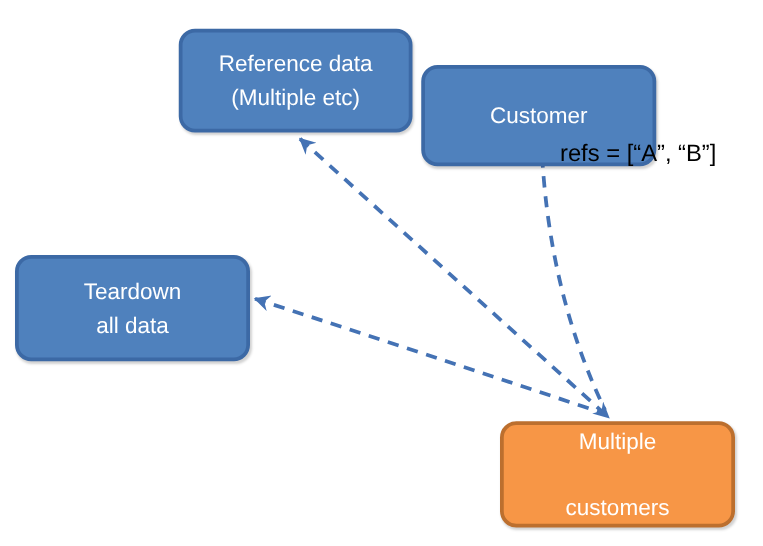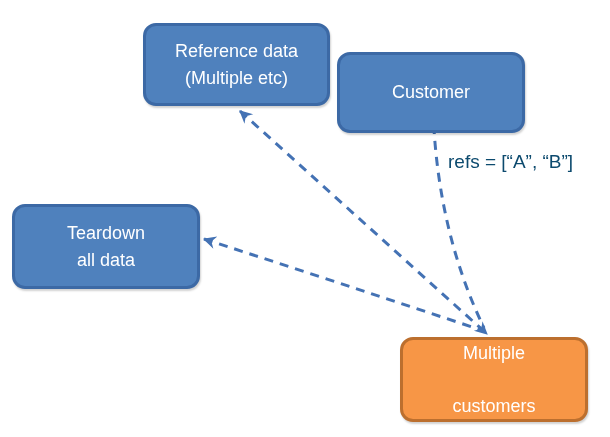--- a/index.html
+++ b/index.html
@@ -49,25 +49,24 @@
   }
   #node-reference { left: 143px; top: 23px;  width: 187px; height: 83px; text-align: center; }
   #node-customer  { left: 337px; top: 24px;  width: 188px; height: 81px; margin-top: 28px; }
   #node-teardown  { left: 12px;  top: 204px; width: 188px; height: 85px; }
   #node-multiple  { left: 400px; top: 337px; width: 188px; height: 85px; }
   .annotation {
     position: absolute;
     left: 448px;
     top: 112px;
     width: 162px;
-    color: #0c4a6e;
+    color: #000000;
     font-size: 19px;
     line-height: 1.3;
     white-space: nowrap;
-    margin-top: 38px;
   }
   .conn {
     fill: none;
     stroke-width: 3;
     stroke-dasharray: 9 7;
   }
 </style>
 </head>
 <body>
 

